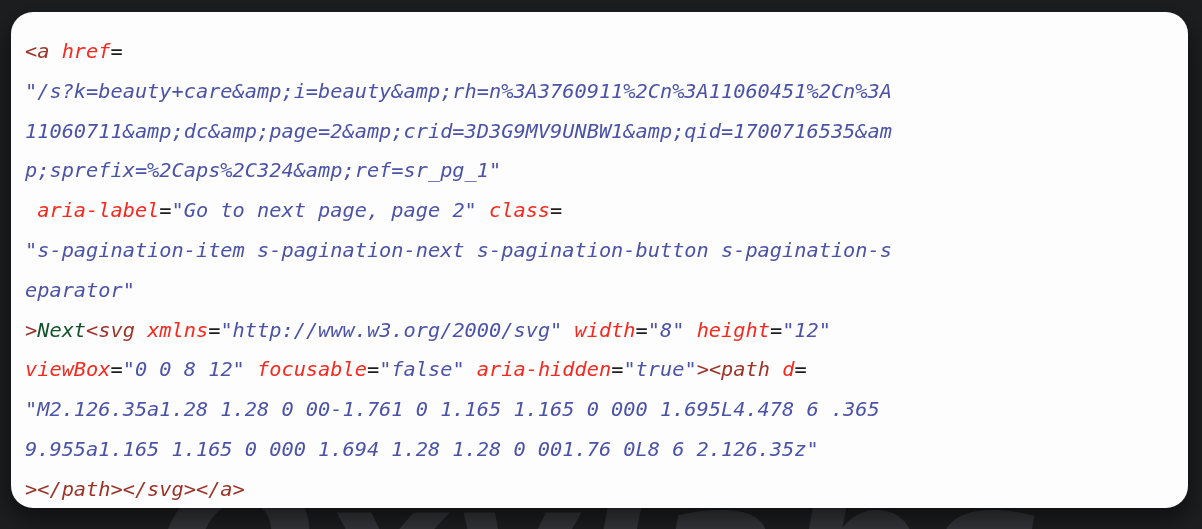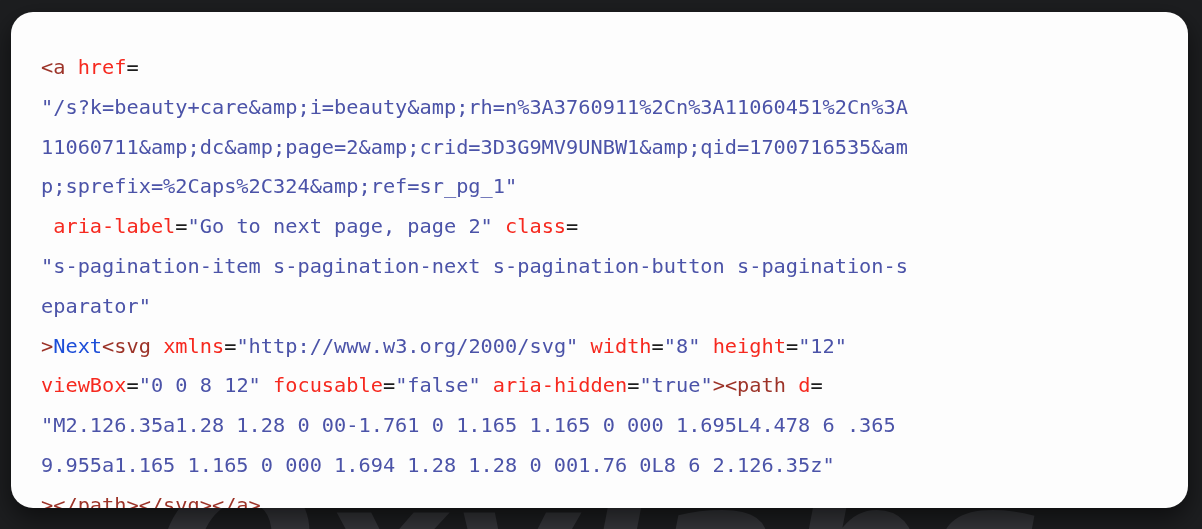--- a/index.html
+++ b/index.html
@@ -47,38 +47,39 @@
     height: 496px;
     background: #fdfdfd;
     border-radius: 22px;
     box-shadow: 0 10px 26px rgba(0,0,0,0.55);
     box-sizing: border-box;
     padding: 20px 14px 14px 14px;
     overflow: hidden;
   }
 
   #code-block {
-    margin: 16px;
+    margin: 0;
     font-family: "DejaVu Sans Mono", "Liberation Mono", monospace;
     font-size: 20.3px;
     line-height: 39.8px;
     white-space: pre-wrap;
     word-break: break-all;
     color: #222222;
     letter-spacing: 0px;
+    font-style: italic;
   }
 
   .ln { display: block; height: 39.8px; }
 
   
   .tag      { color: #9c3328; }            
   .attr     { color: #f6291f; }            
   .eq       { color: #1c1c1c; }            
   .val      { color: #4b53a8; }            
-  .txt      { color: #1d4ed8; }            
+  .txt      { color: #14532d; }            
 </style>
 </head>
 <body>
 
 <div id="backdrop">
   <div id="watermark">Oxylabs</div>
 </div>
 
 <div id="code-card">
   <pre id="code-block"><span class="ln"><span class="tag">&lt;a </span><span class="attr">href</span><span class="eq">=</span></span><span class="ln"><span class="val">"/s?k=beauty+care&amp;amp;i=beauty&amp;amp;rh=n%3A3760911%2Cn%3A11060451%2Cn%3A</span></span><span class="ln"><span class="val">11060711&amp;amp;dc&amp;amp;page=2&amp;amp;crid=3D3G9MV9UNBW1&amp;amp;qid=1700716535&amp;am</span></span><span class="ln"><span class="val">p;sprefix=%2Caps%2C324&amp;amp;ref=sr_pg_1"</span></span><span class="ln"><span> </span><span class="attr">aria-label</span><span class="eq">=</span><span class="val">"Go to next page, page 2"</span><span> </span><span class="attr">class</span><span class="eq">=</span></span><span class="ln"><span class="val">"s-pagination-item s-pagination-next s-pagination-button s-pagination-s</span></span><span class="ln"><span class="val">eparator"</span></span><span class="ln"><span class="tag">&gt;</span><span class="txt">Next</span><span class="tag">&lt;svg </span><span class="attr">xmlns</span><span class="eq">=</span><span class="val">"http://www.w3.org/2000/svg"</span><span> </span><span class="attr">width</span><span class="eq">=</span><span class="val">"8"</span><span> </span><span class="attr">height</span><span class="eq">=</span><span class="val">"12"</span></span><span class="ln"><span class="attr">viewBox</span><span class="eq">=</span><span class="val">"0 0 8 12"</span><span> </span><span class="attr">focusable</span><span class="eq">=</span><span class="val">"false"</span><span> </span><span class="attr">aria-hidden</span><span class="eq">=</span><span class="val">"true"</span><span class="tag">&gt;&lt;path </span><span class="attr">d</span><span class="eq">=</span></span><span class="ln"><span class="val">"M2.126.35a1.28 1.28 0 00-1.761 0 1.165 1.165 0 000 1.695L4.478 6 .365</span></span><span class="ln"><span class="val">9.955a1.165 1.165 0 000 1.694 1.28 1.28 0 001.76 0L8 6 2.126.35z"</span></span><span class="ln"><span class="tag">&gt;&lt;/path&gt;&lt;/svg&gt;&lt;/a&gt;</span></span></pre>

